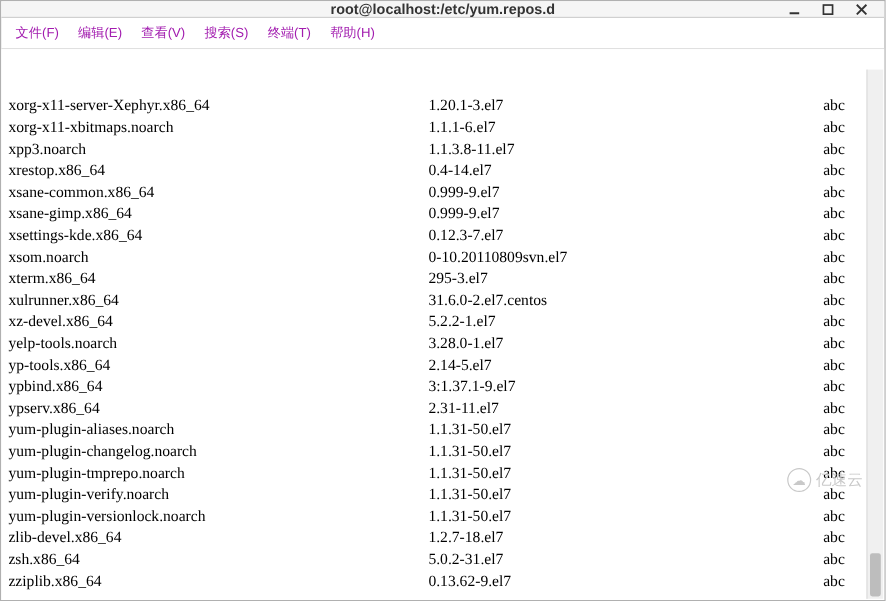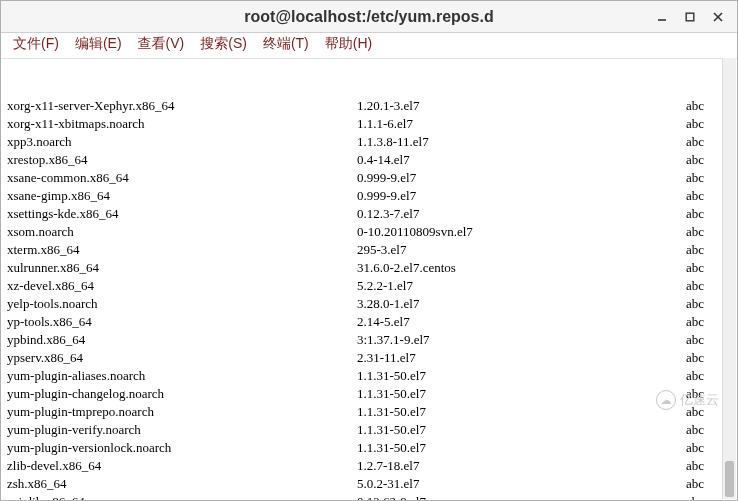--- a/index.html
+++ b/index.html
@@ -9,28 +9,28 @@
     background: #ffffff;
     width: 738px;
     height: 501px;
     overflow: hidden;
     display: flex;
     flex-direction: column;
     border: 1px solid #b0b0b0;
     position: relative;
   }
   .titlebar {
-    height: 32px;
+    height: 14px;
     background: #f5f5f5;
     border-bottom: 1px solid #d0d0d0;
     display: flex;
     align-items: center;
     position: relative;
     font-family: "Helvetica Neue", Arial, sans-serif;
-    font-size: 16px;
+    font-size: 12px;
   }
   .titlebar .title {
     position: absolute;
     left: 0; right: 0;
     text-align: center;
     font-weight: bold;
     color: #333;
   }
   .titlebar .controls {
     position: absolute;
@@ -44,27 +44,27 @@
   .titlebar .ctrl {
     width: 14px; height: 14px;
     display: flex; align-items: center; justify-content: center;
     cursor: pointer;
     color: #333;
     font-weight: bold;
   }
   .menubar {
     height: 26px;
     display: flex;
-    align-items: flex-start;
+    align-items: center;
     padding: 0 6px;
     gap: 4px;
     border-bottom: 1px solid #e0e0e0;
     font-family: "Helvetica Neue", Arial, sans-serif;
-    font-size: 14px;
-    color: #7f1d1d;
+    font-size: 11px;
+    color: #a21caf;
   }
   .menubar .menu {
     padding: 2px 6px;
     cursor: pointer;
   }
   .terminal {
     flex: 1;
     overflow: hidden;
     padding: 2px 6px 2px 6px;
     line-height: 18px;

